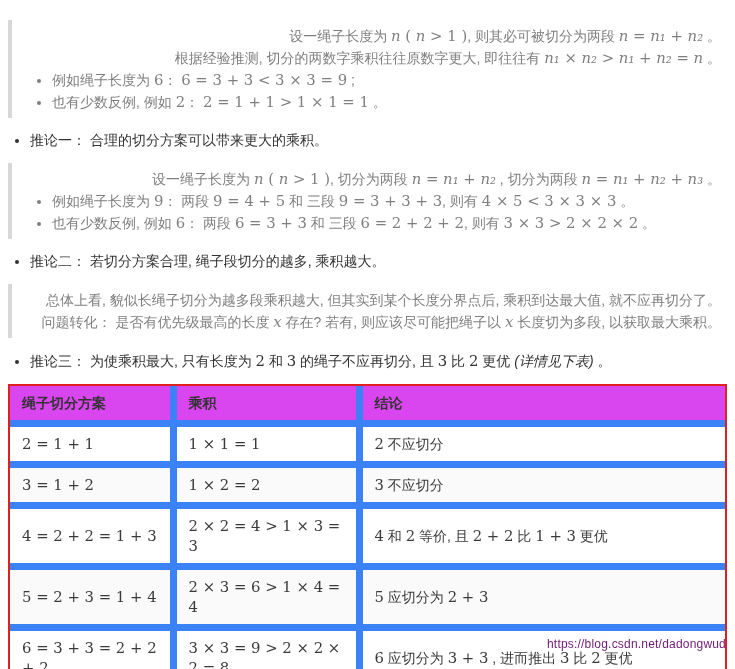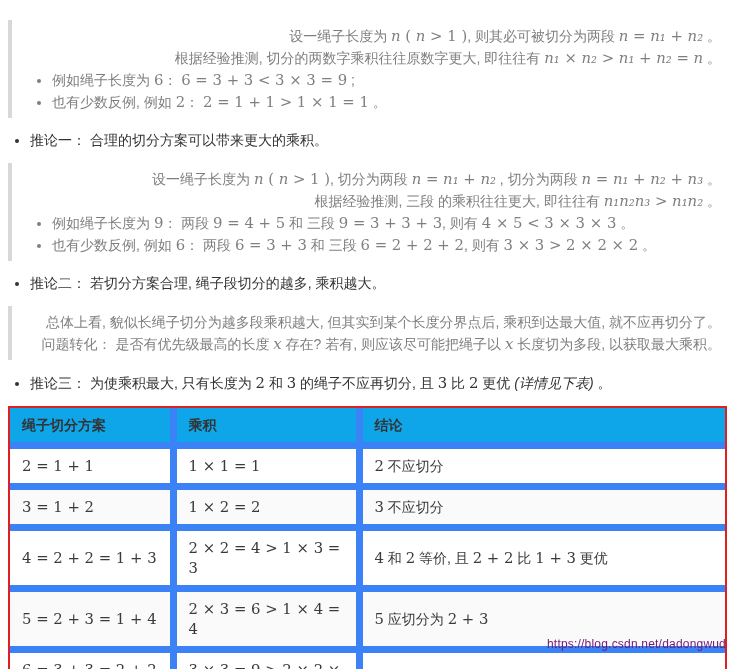--- a/index.html
+++ b/index.html
@@ -23,21 +23,21 @@
   blockquote.quote ul { margin:0; padding-left:27px; list-style:disc; }
   blockquote.quote li { line-height:22px; }
   ul.toplist { list-style:disc; padding-left:22px; margin:12px 0 12px 0; }
   ul.toplist li { line-height:21px; color:#333; }
   .tablewrap { border:2px solid #e02020; margin-top:9px; }
   table.ropes { width:100%; border-collapse:collapse; table-layout:fixed; }
   table.ropes th, table.ropes td {
     border:7px solid #3b82f6; text-align:left; vertical-align:middle;
     padding:7px 12px; line-height:20px; font-weight:400; color:#3a3a3a;
   }
-  table.ropes thead th { font-weight:700; color:#333; background:#0ea5e9; }
+  table.ropes thead th { font-weight:700; color:#333; background:#d946ef; }
   table.ropes tbody tr:nth-child(even) { background:#fafafa; }
   table.ropes th:first-child, table.ropes td:first-child { border-left:none; }
   table.ropes th:last-child, table.ropes td:last-child { border-right:none; }
   table.ropes thead th { border-top:none; }
   table.ropes tbody tr:last-child td { border-bottom:none; }
   .watermark {
     position:absolute; right:9px; bottom:18px;
     font-size:12px; color:#701a75; letter-spacing:0.2px;
     pointer-events:none;
     margin-top:8px;
@@ -57,21 +57,20 @@
       <li><span class="b">也有少数反例, 例如 </span><span class="m">2</span><span class="b">：</span><span> </span><span class="m">2 = 1 + 1 &gt; 1 × 1 = 1</span><span> 。</span></li>
     </ul>
   </blockquote>
 
   <ul class="toplist">
     <li><span class="b">推论一：</span><span> 合理的切分方案可以带来更大的乘积。</span></li>
   </ul>
 
   <blockquote class="quote">
     <p><span>设一绳子长度为 </span><span class="i m">n</span><span class="m"> ( </span><span class="i m">n</span><span class="m"> &gt; 1 )</span><span>, </span><span class="b">切分为两段 </span><span class="i m">n = n₁ + n₂</span><span> , </span><span class="b">切分为两段 </span><span class="i m">n = n₁ + n₂ + n₃</span><span> 。</span></p>
-    <p><span>根据经验推测, 三段 的乘积往往更大, 即往往有 </span><span class="i m">n₁n₂n₃ &gt; n₁n₂</span><span> 。</span></p>
     <ul>
       <li><span class="b">例如绳子长度为 </span><span class="m">9</span><span class="b">：</span><span> 两段 </span><span class="m">9 = 4 + 5</span><span> 和 三段 </span><span class="m">9 = 3 + 3 + 3</span><span>, 则有 </span><span class="m">4 × 5 &lt; 3 × 3 × 3</span><span> 。</span></li>
       <li><span class="b">也有少数反例, 例如 </span><span class="m">6</span><span class="b">：</span><span> 两段 </span><span class="m">6 = 3 + 3</span><span> 和 三段 </span><span class="m">6 = 2 + 2 + 2</span><span>, 则有 </span><span class="m">3 × 3 &gt; 2 × 2 × 2</span><span> 。</span></li>
     </ul>
   </blockquote>
 
   <ul class="toplist">
     <li><span class="b">推论二：</span><span> 若切分方案合理, 绳子段切分的越多, 乘积越大。</span></li>
   </ul>
 

